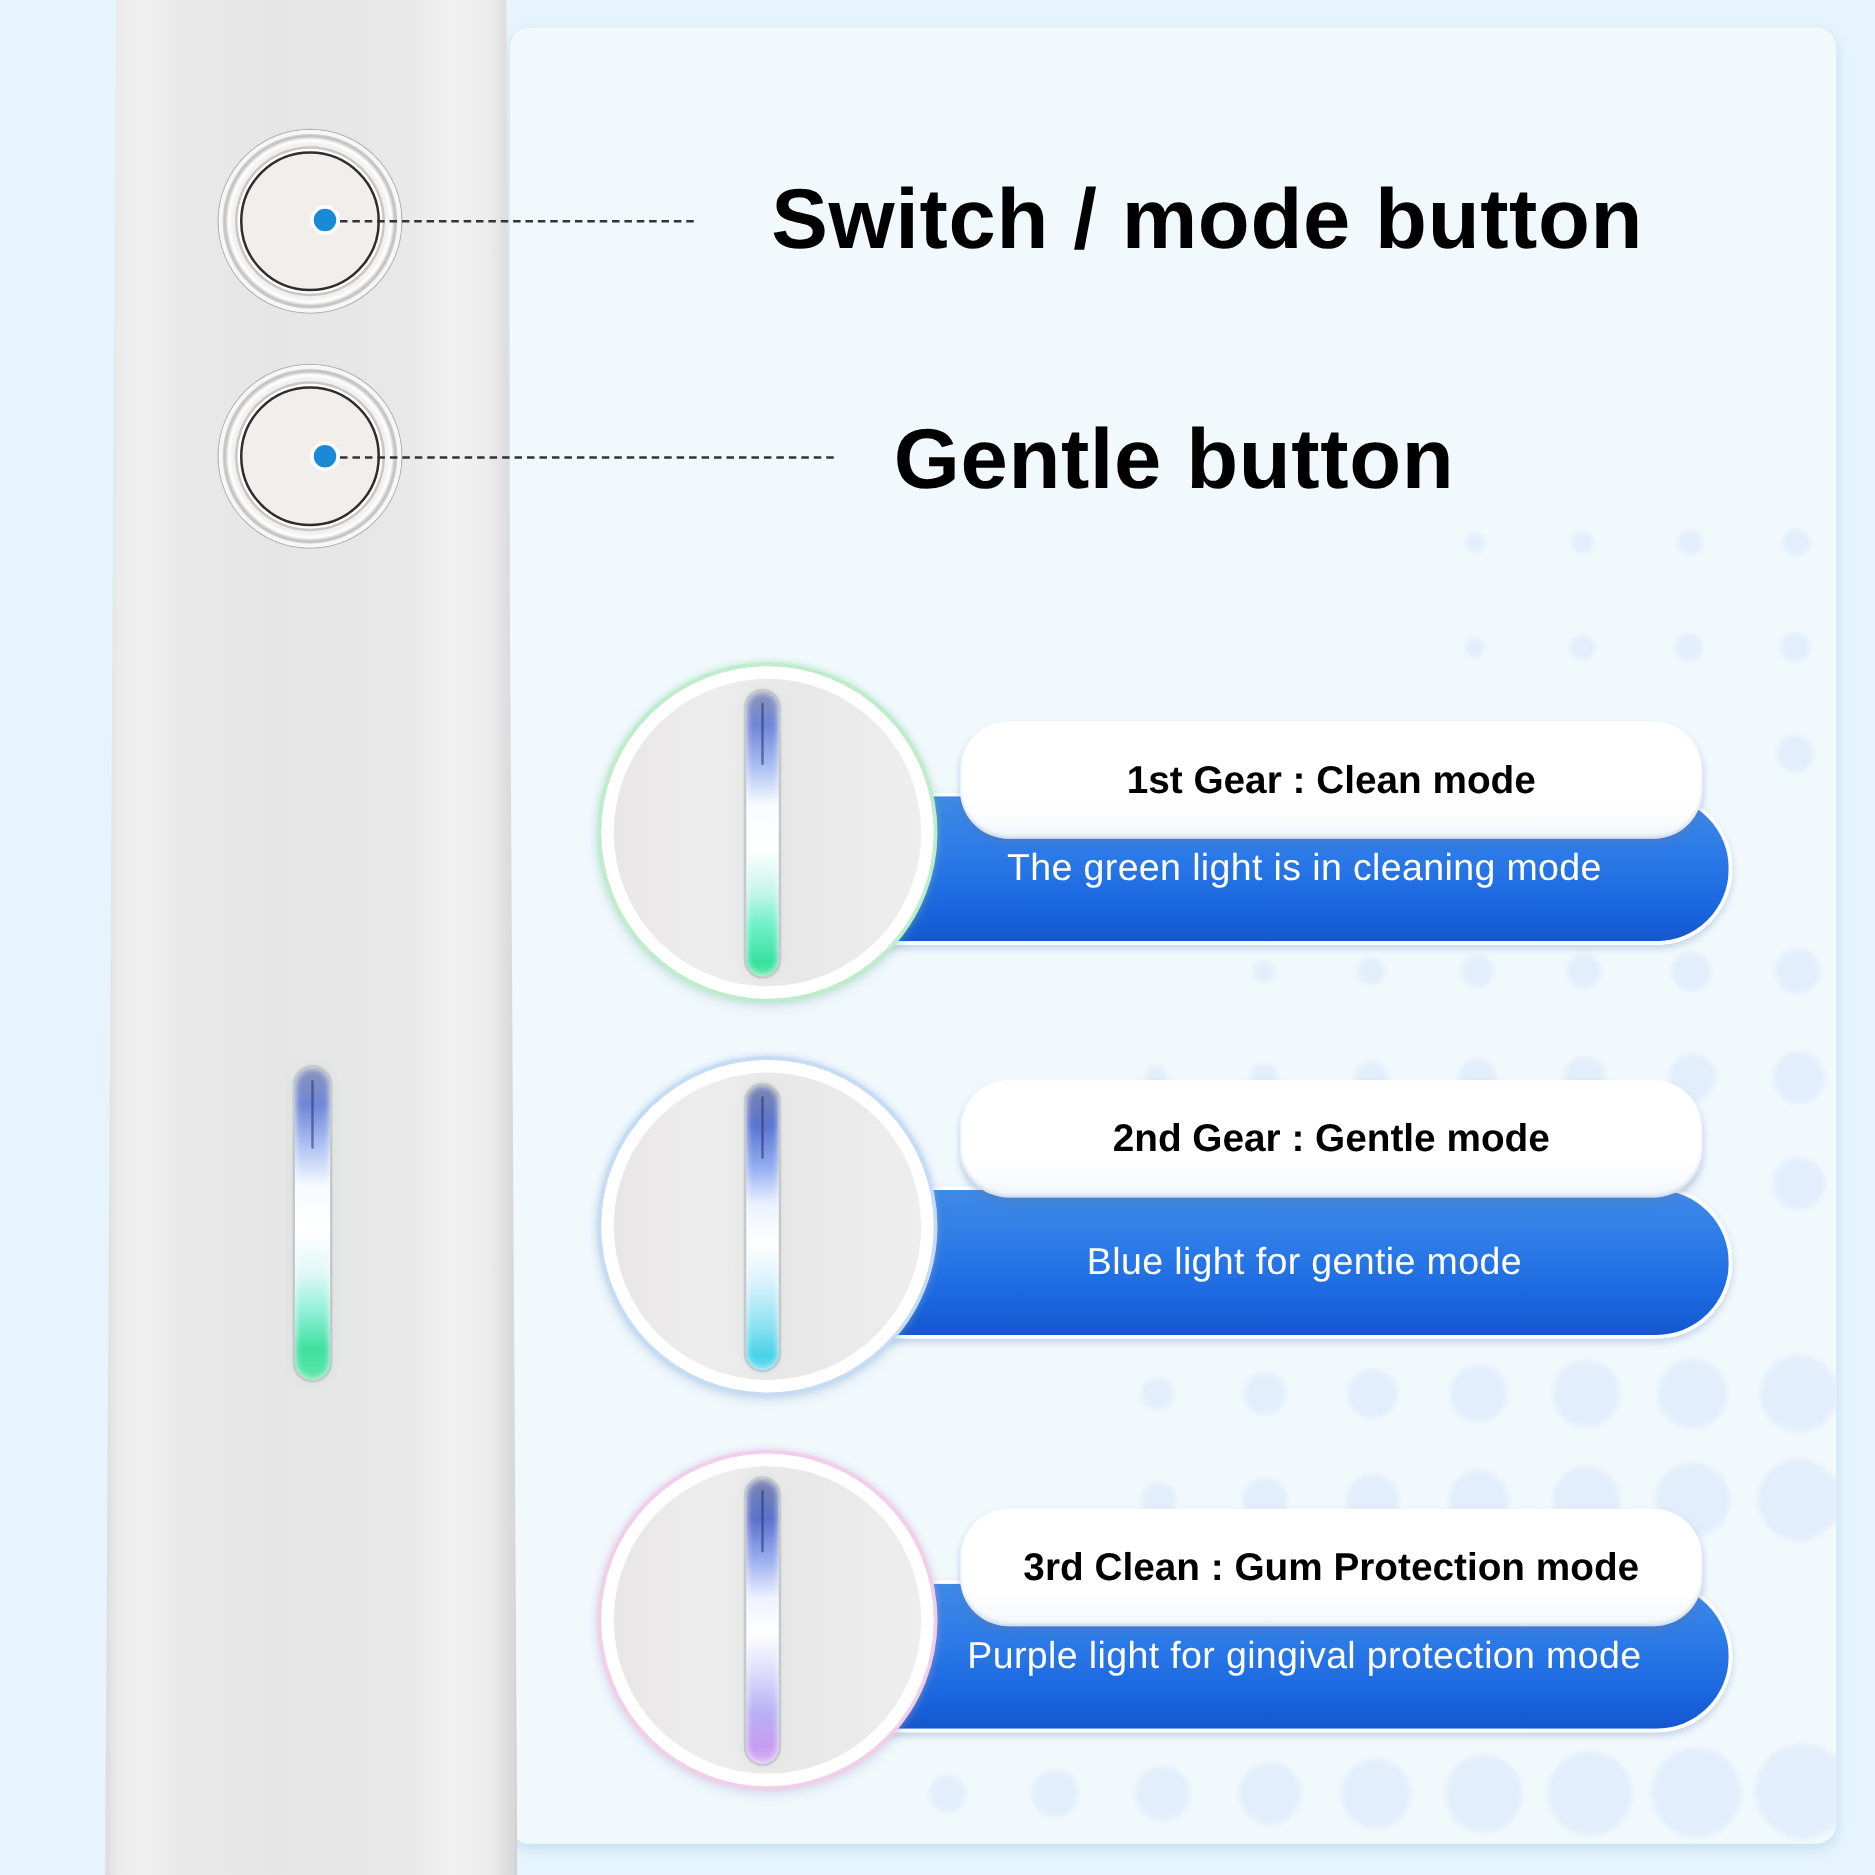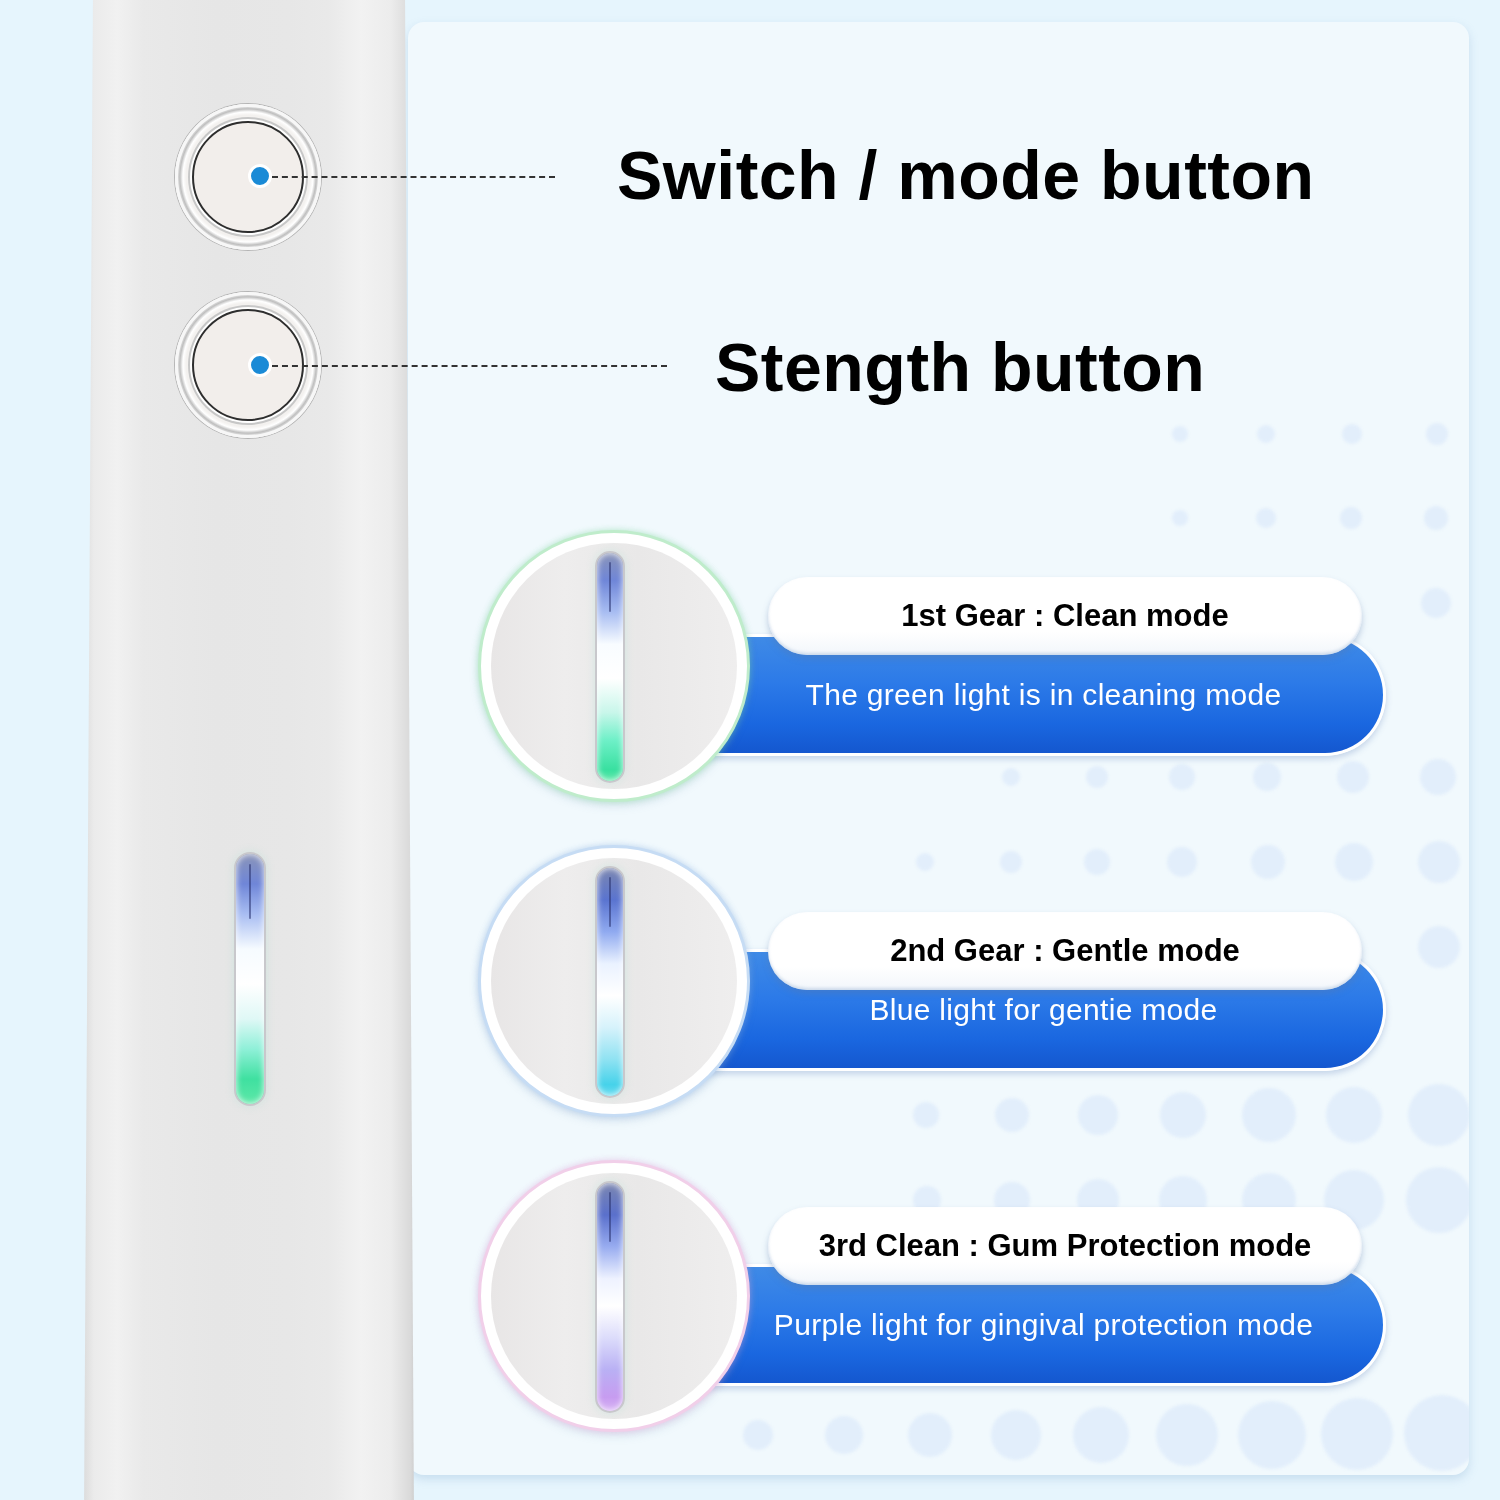--- a/index.html
+++ b/index.html
@@ -128,21 +128,21 @@
     display: flex; align-items: center; justify-content: center;
     color: #ffffff;
     font-size: 30px;
     letter-spacing: 0.3px;
     white-space: nowrap;
   }
 
   .white-pill {
     position: absolute;
     left: 768px;
-    width: 594px; height: 78px;
+    width: 594px; height: 94px;
     border-radius: 39px;
     background: linear-gradient(180deg, #ffffff 0%, #ffffff 70%, #f2f6fb 100%);
     box-shadow: 0 4px 6px rgba(90,120,170,0.35), inset 0 -2px 3px rgba(180,200,225,0.6);
     display: flex; align-items: center; justify-content: center;
   }
   .white-pill .title {
     font-weight: 700;
     font-size: 31px;
     color: #000000;
     white-space: nowrap;
@@ -215,40 +215,40 @@
 
 <div class="light-bar" style="left:234px;top:852px;width:32px;height:254px;
             background:linear-gradient(180deg,#8a94b8 0%,#6f86d8 12%,#a8bdf2 24%,#f6fbff 38%,#ffffff 52%,#dff8f6 66%,#8ff0d8 78%,#3fe0a0 90%,#5ee8a8 100%);"></div>
 
 <div class="indicator-dot" style="left:248px;top:164px;"></div>
 <div class="leader-line" style="left:272px;top:176px;width:283px;"></div>
 <div class="indicator-dot" style="left:248px;top:353px;"></div>
 <div class="leader-line" style="left:272px;top:365px;width:395px;"></div>
 
 <div class="label-big" style="left:617px;top:136px;">Switch / mode button</div>
-<div class="label-big" style="left:715px;top:328px;">Stength button</div>
+<div class="label-big" style="left:715px;top:328px;">Gentle button</div>
 
 <div>
   <div class="blue-bar" style="top:634px;">
     <div class="desc">The green light is in cleaning mode</div>
   </div>
   <div class="white-pill" style="top:577px;">
     <span class="title">1st Gear : Clean mode</span>
   </div>
   <div class="gear-circle" style="left:478px;top:530px;border-color:#bfeccb;box-shadow:0 0 6px rgba(120,220,150,0.45),0 4px 10px rgba(120,150,180,0.2);">
     <div class="face"></div>
     <div class="light-bar" style="background:linear-gradient(180deg,#8a94b8 0%,#6f86d8 12%,#a8bdf2 26%,#f8fcff 40%,#ffffff 55%,#c8f6ea 70%,#6ff0c8 82%,#39e0a0 95%,#5ee8a8 100%);"></div>
   </div>
 </div>
 
 <div>
   <div class="blue-bar" style="top:949px;">
     <div class="desc">Blue light for gentie mode</div>
   </div>
-  <div class="white-pill" style="top:912px;justify-content:center;">
+  <div class="white-pill" style="top:864px;justify-content:center;">
     <span class="title">2nd Gear : Gentle mode</span>
   </div>
   <div class="gear-circle" style="left:478px;top:845px;border-color:#c6dcf4;box-shadow:0 0 6px rgba(140,180,230,0.45),0 4px 10px rgba(120,150,180,0.2);">
     <div class="face"></div>
     <div class="light-bar" style="background:linear-gradient(180deg,#7b86b0 0%,#5a74d0 14%,#90aaf0 28%,#eaf2ff 42%,#ffffff 56%,#d6f2fb 70%,#8fe2f2 84%,#46d2ea 95%,#6adcf0 100%);"></div>
   </div>
 </div>
 
 <div>
   <div class="blue-bar" style="top:1264px;text-align:center;">

